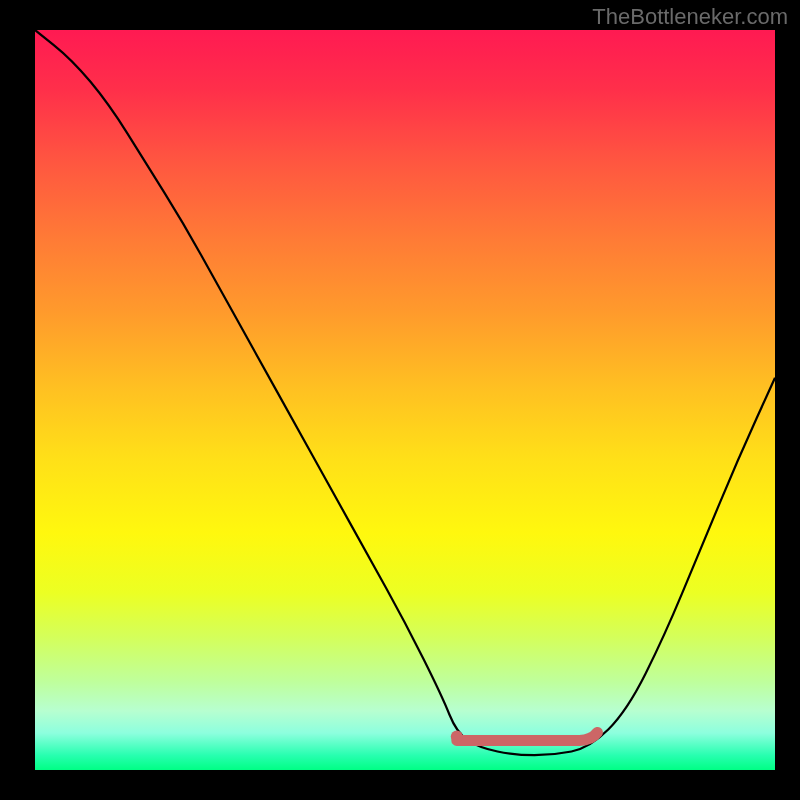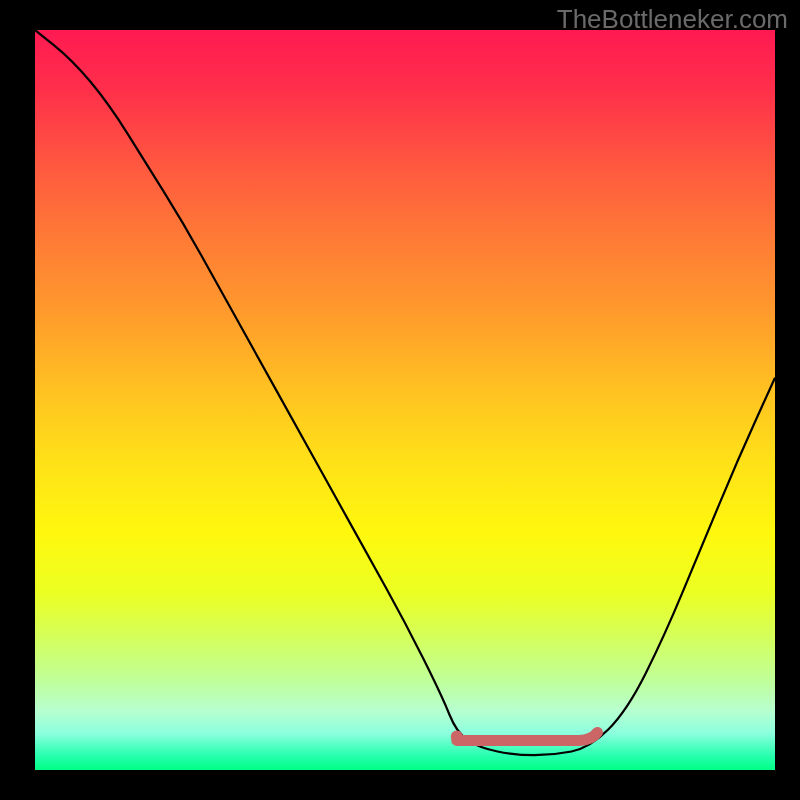--- a/index.html
+++ b/index.html
@@ -9,21 +9,21 @@
     background: #000;
     position: relative;
     overflow: hidden;
     font-family: Arial, sans-serif;
   }
   .watermark {
     position: absolute;
     top: 4px;
     right: 12px;
     color: #6a6a6a;
-    font-size: 26px;
+    font-size: 22px;
     font-weight: 500;
     z-index: 10;
   }
   .plot-area {
     position: absolute;
     left: 35px;
     top: 30px;
     width: 740px;
     height: 740px;
     overflow: hidden;

